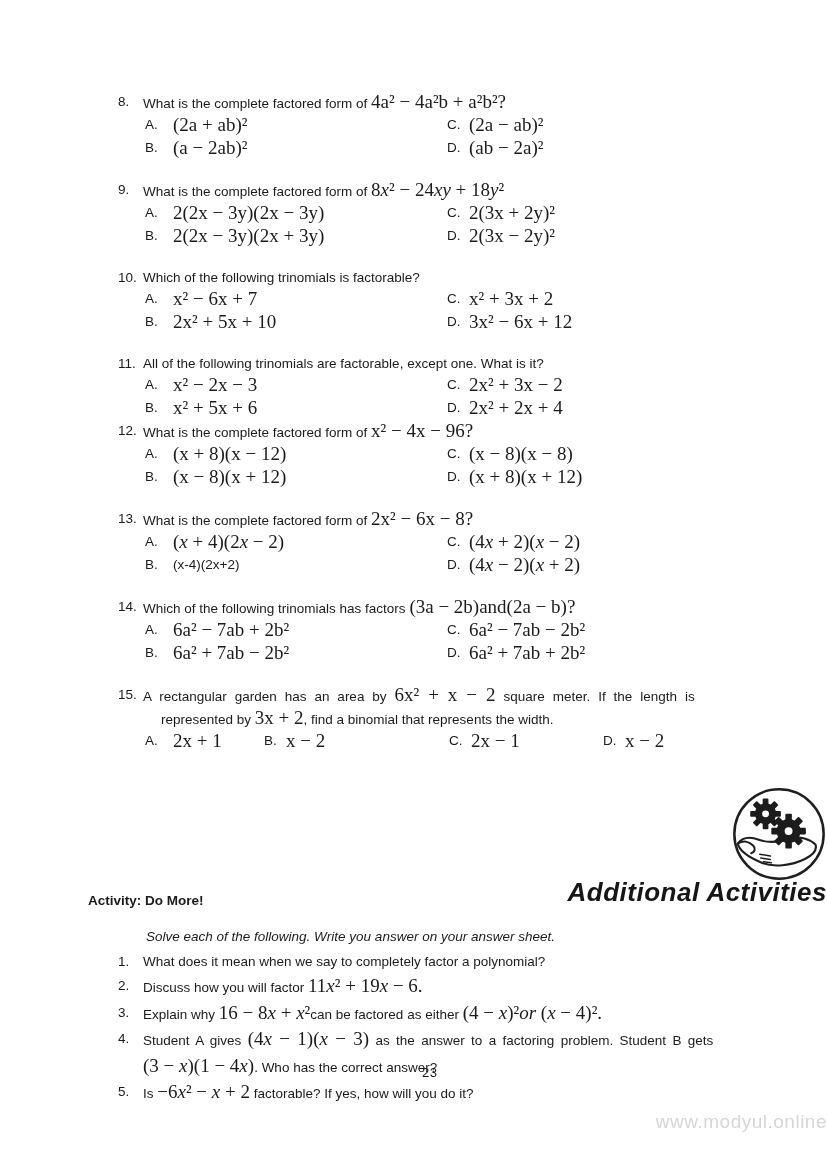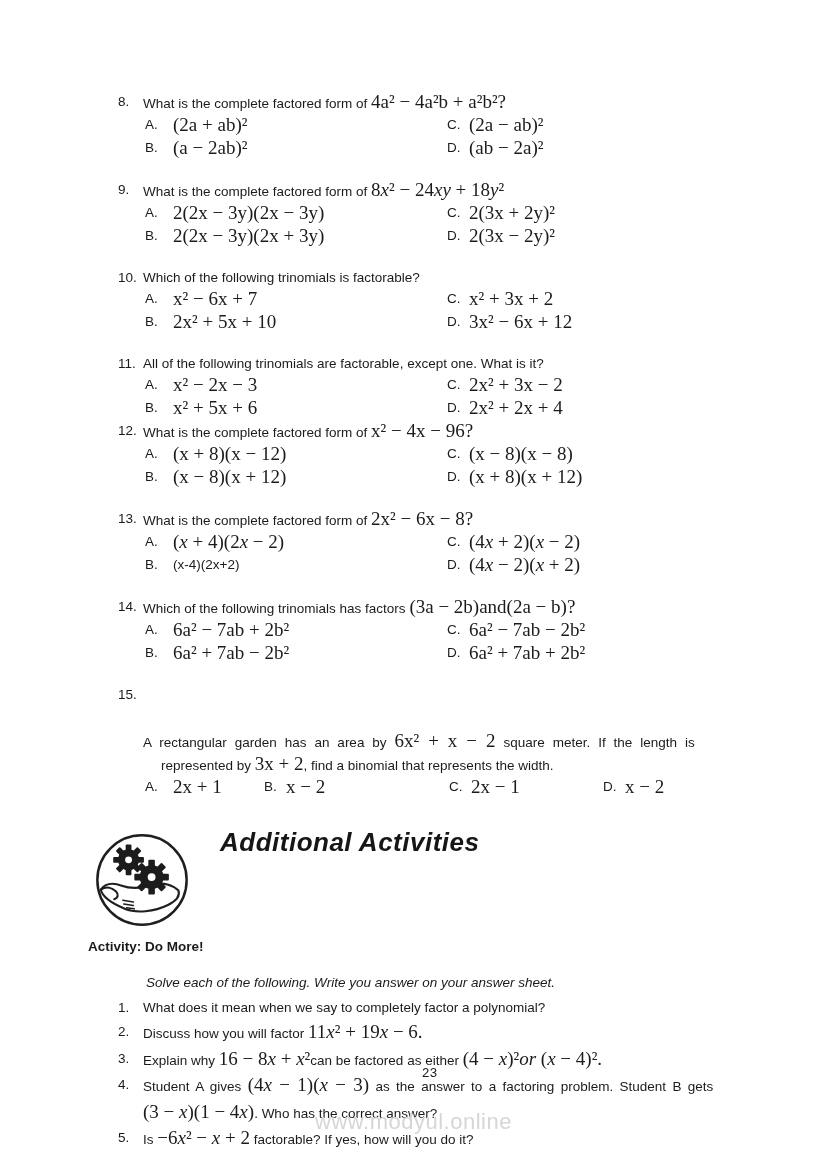--- a/index.html
+++ b/index.html
@@ -8,53 +8,53 @@
     color:#1b1b1b;font-family:"Liberation Sans",sans-serif;font-size:13.5px;line-height:21px;
   }
   
   .quiz{padding-top:91px;margin-left:118px;width:626px;}
   .q-block{margin-bottom:19px;}
   .q-block.tight{margin-bottom:0;}
   .stem{display:flex;}
   .q-num{flex:0 0 25px;}
   .stem-body{flex:1;}
   .stem-line2{margin-left:43px;}
-  .justify-wide{word-spacing:4.2px;margin-top:46px;}
+  .justify-wide{word-spacing:4.2px;}
   .justify-mid{word-spacing:2.6px;}
   .opt-row{display:grid;grid-template-columns:329px 1fr;}
   .opt{display:flex;}
   .opt.l{padding-left:27px;}
   .opt .letter{flex:0 0 28px;}
   .opt.r .letter{flex:0 0 22px;}
   .opt-row4{display:flex;padding-left:27px;}
   .opt-row4 .opt{padding-left:0;}
   .opt-row4 .opt:nth-child(1){width:119px;}
   .opt-row4 .opt:nth-child(2){width:185px;}
   .opt-row4 .opt:nth-child(3){width:154px;}
   .opt-row4 .opt .letter{flex:0 0 22px;}
   .opt-row4 .opt:nth-child(1) .letter{flex:0 0 28px;}
   .math{font-family:"Liberation Serif",serif;font-size:19px;}
   .math i{font-style:italic;}
   
-  .sec-header{display:flex;align-items:flex-start;margin:33px 0 0 94px;height:96px;}
+  .sec-header{display:flex;align-items:flex-end;margin:33px 0 0 94px;height:96px;flex-direction:column;}
   .icon-wrap svg{width:96px;height:96px;display:block;}
   .sec-title{margin:0 0 8px 30px;font-family:"Liberation Sans",sans-serif;
     font-size:26px;font-weight:bold;font-style:italic;color:#161616;letter-spacing:.5px;}
   .act-label{margin:8px 0 0 88px;font-weight:bold;}
   .intro{margin:14px 0 0 146px;line-height:24.5px;font-style:italic;}
   
   .act-list{margin-left:118px;width:626px;}
   .act-item{display:flex;line-height:24.5px;}
   .act-num{flex:0 0 25px;}
   .act-text{flex:1;}
   
   .page-number{position:absolute;top:1063px;left:16px;width:100%;text-align:center;
     font-family:Liberation Mono, monospace;font-size:13px;}
-  .watermark{position:absolute;top:1111px;left:0;width:100%;text-align:center;
-    font-size:22px;color:#d6d6d6;letter-spacing:.5px;}
+  .watermark{position:absolute;top:1111px;left:0;width:100%;text-align:right;
+    font-size:19px;color:#d6d6d6;letter-spacing:.5px;}
 </style>
 </head>
 <body>
 
 <div class="page">
 
   <div class="quiz">
       <div class="q-block">
         <div class="stem">
           <span class="q-num">8.</span>

